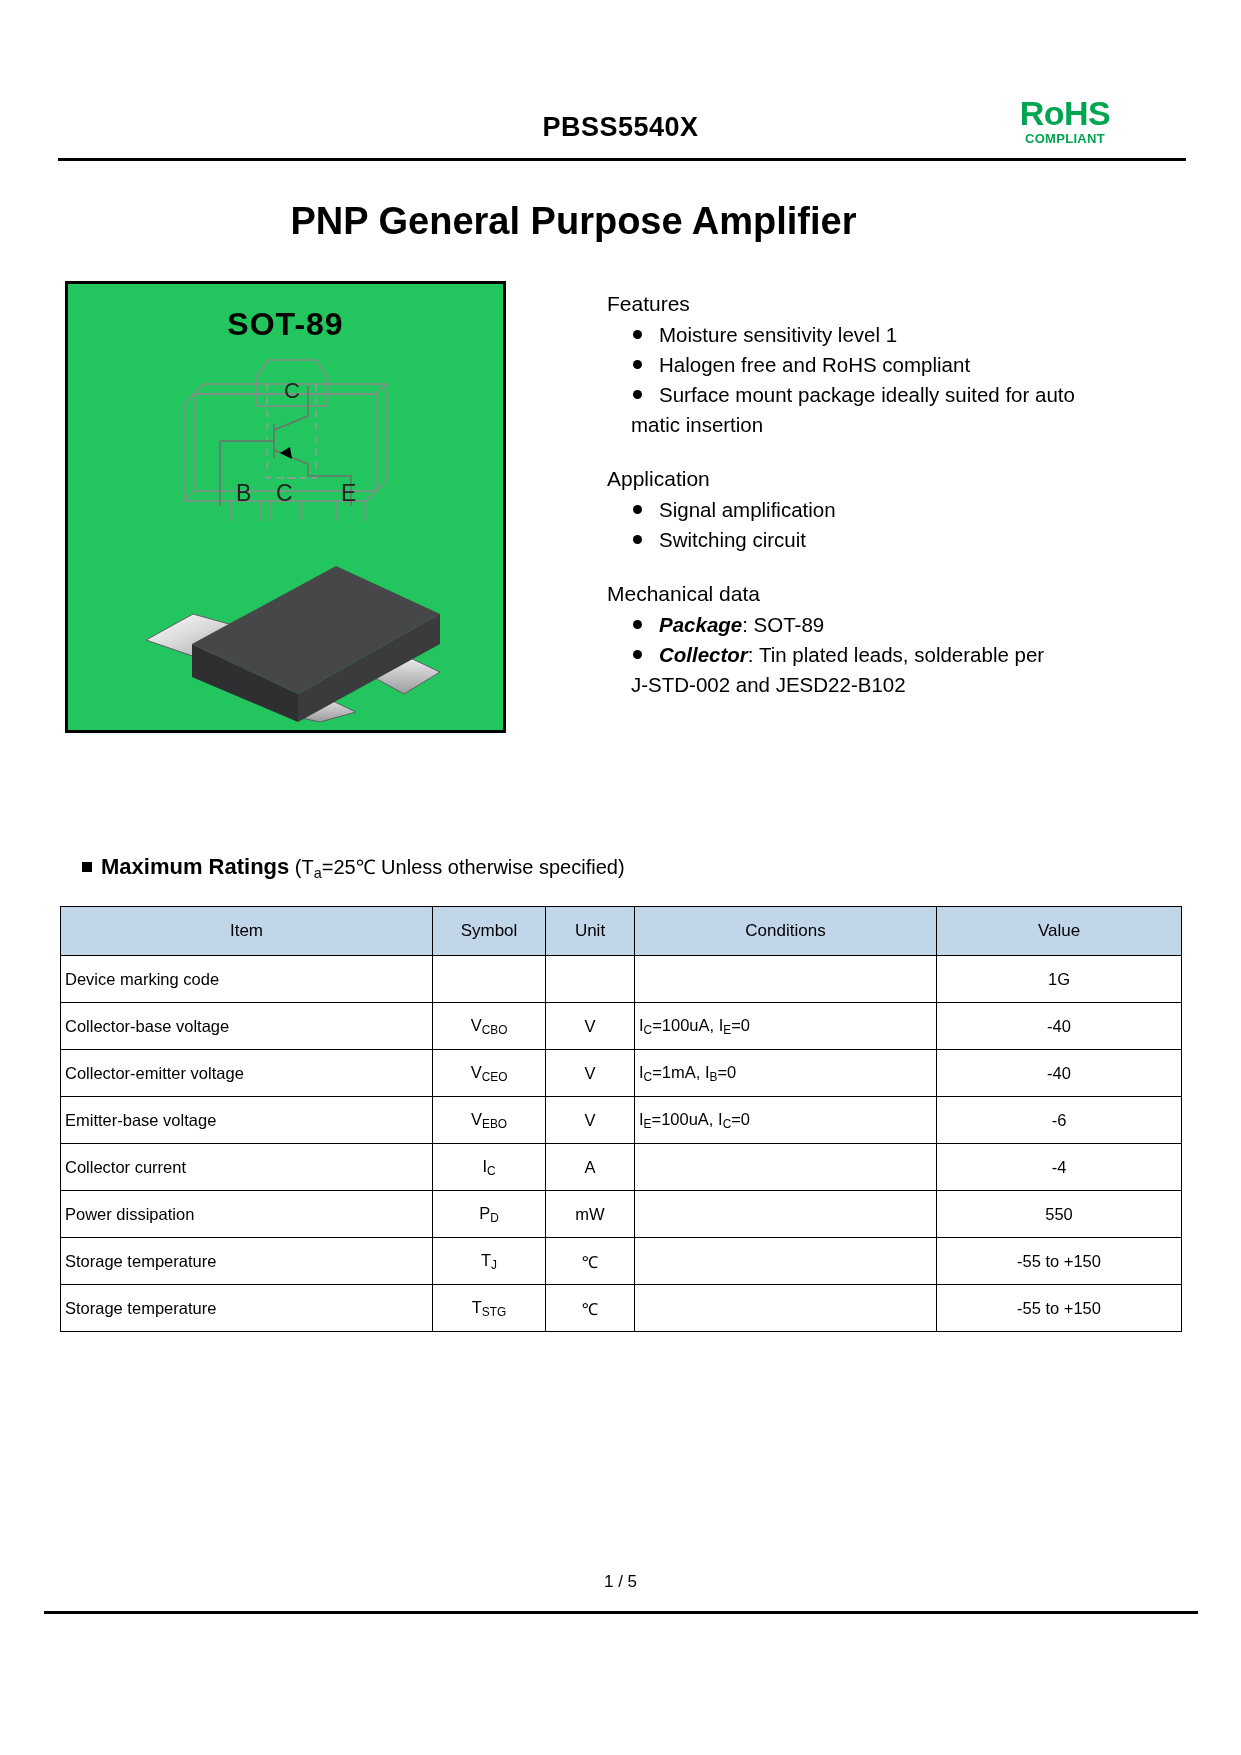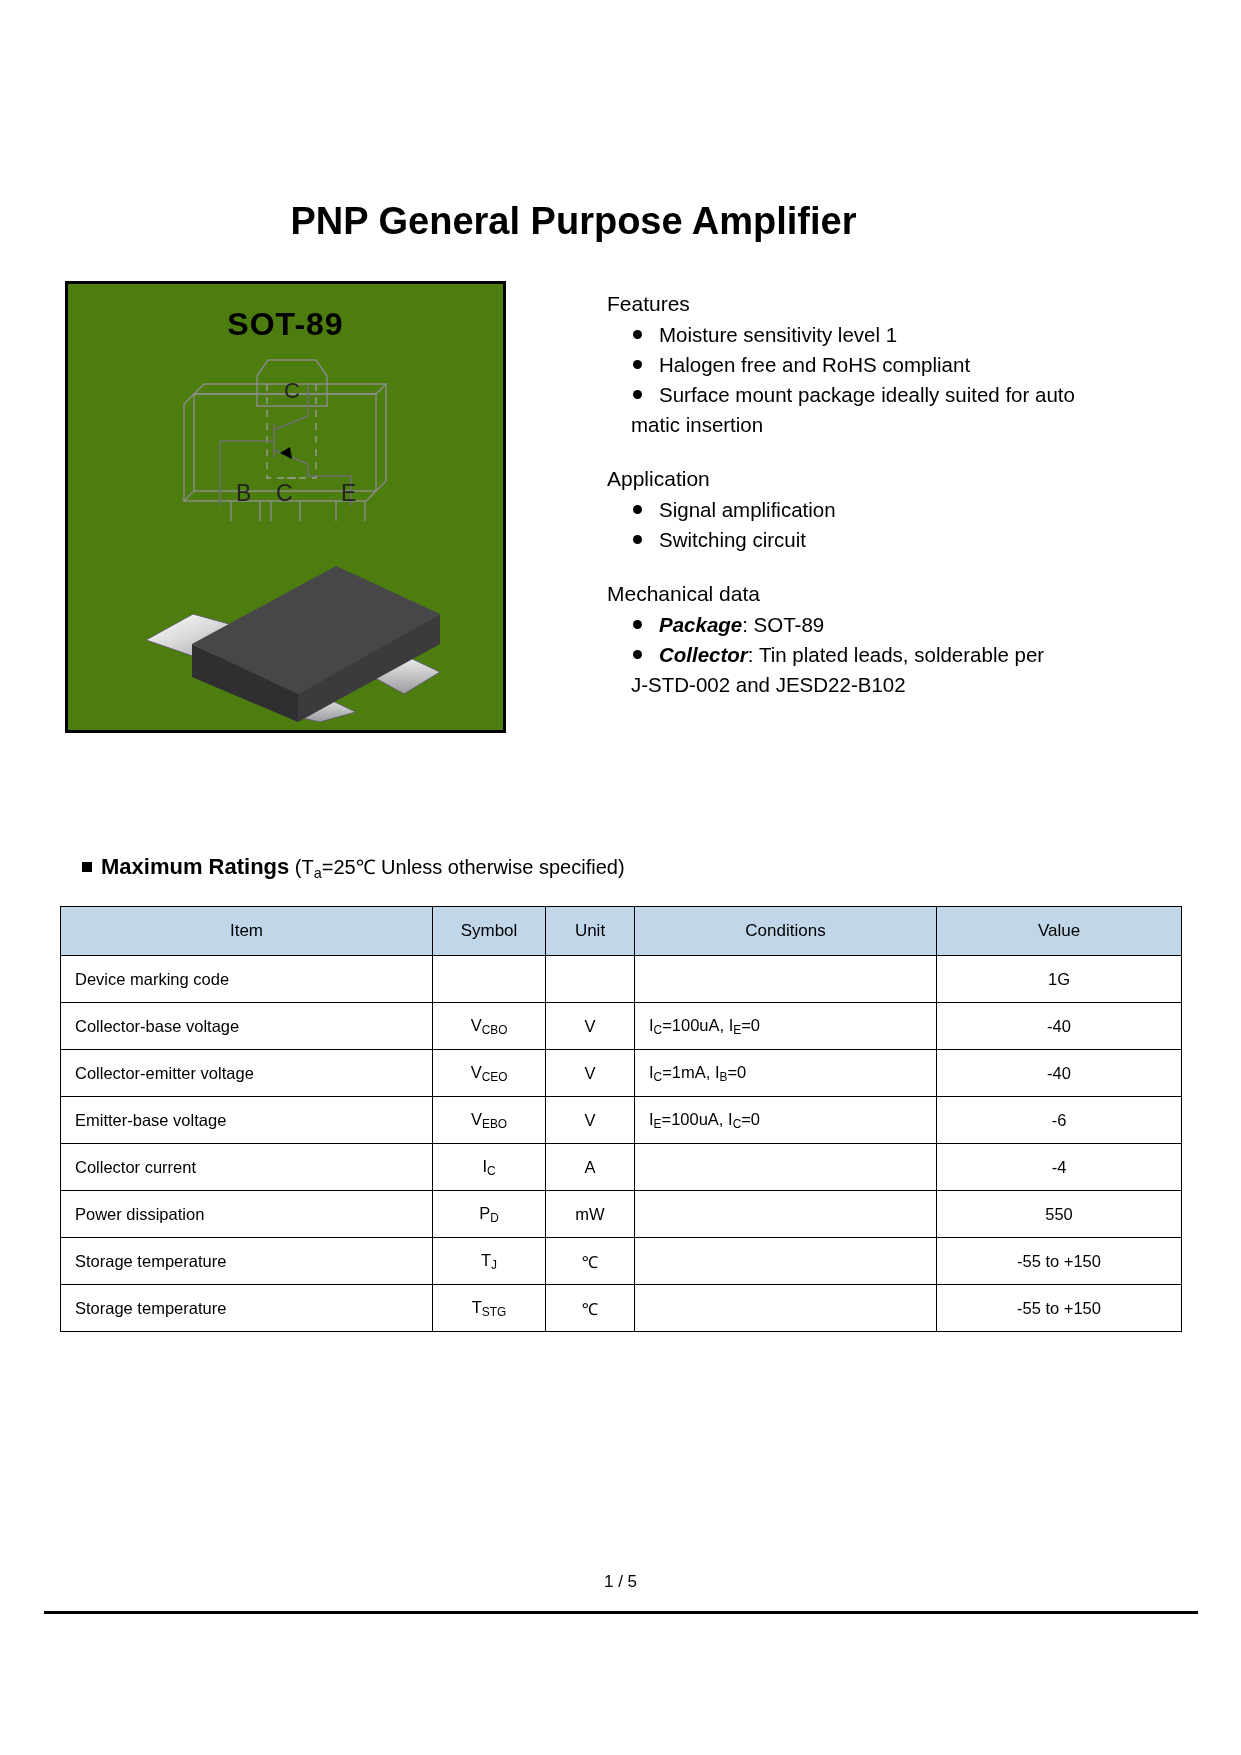--- a/index.html
+++ b/index.html
@@ -77,21 +77,21 @@
   }
 
   
   #package-box {
     position: absolute;
     left: 65px;
     top: 281px;
     width: 441px;
     height: 452px;
     border: 3px solid #000000;
-    background: #4d7c0f;
+    background: #22c55e;
     box-sizing: border-box;
     padding-left: 34px;
   }
   #package-title {
     position: absolute;
     left: 0;
     top: 22px;
     width: 435px;
     text-align: center;
     font-size: 32px;
@@ -183,21 +183,21 @@
     left: 60px;
     top: 906px;
     width: 1121px;
     border-collapse: collapse;
     table-layout: fixed;
   }
   #ratings-table td, #ratings-table th {
     border: 1.5px solid #000000;
     font-weight: normal;
     font-size: 16.5px;
-    padding: 0 14px;
+    padding: 0 4px;
     height: 47px;
     box-sizing: border-box;
   }
   #ratings-table thead th {
     background: #c2d6ea;
     text-align: center;
     height: 49px;
     font-size: 17px;
   }
   #ratings-table tbody td.c-item { text-align: left; }
@@ -227,20 +227,28 @@
     width: 1154px;
     height: 3px;
     background: #000000;
   }
 </style>
 </head>
 <body>
 
 <div id="page">
 
+  <div id="header">
+    <div id="part-number">PBSS5540X</div>
+    <div id="rohs-logo">
+      <div id="rohs-main">RoHS</div>
+      <div id="rohs-sub">COMPLIANT</div>
+    </div>
+    <div id="header-rule"></div>
+  </div>
 
   <div id="main-title">PNP General Purpose Amplifier</div>
 
   <div id="package-box">
     <div id="package-title">SOT-89</div>
 
     <div id="package-svg-wrap">
       <svg width="435" height="175" viewBox="0 0 435 175">
         <g fill="none" stroke="#8c8c8c" stroke-width="1.4">
 

